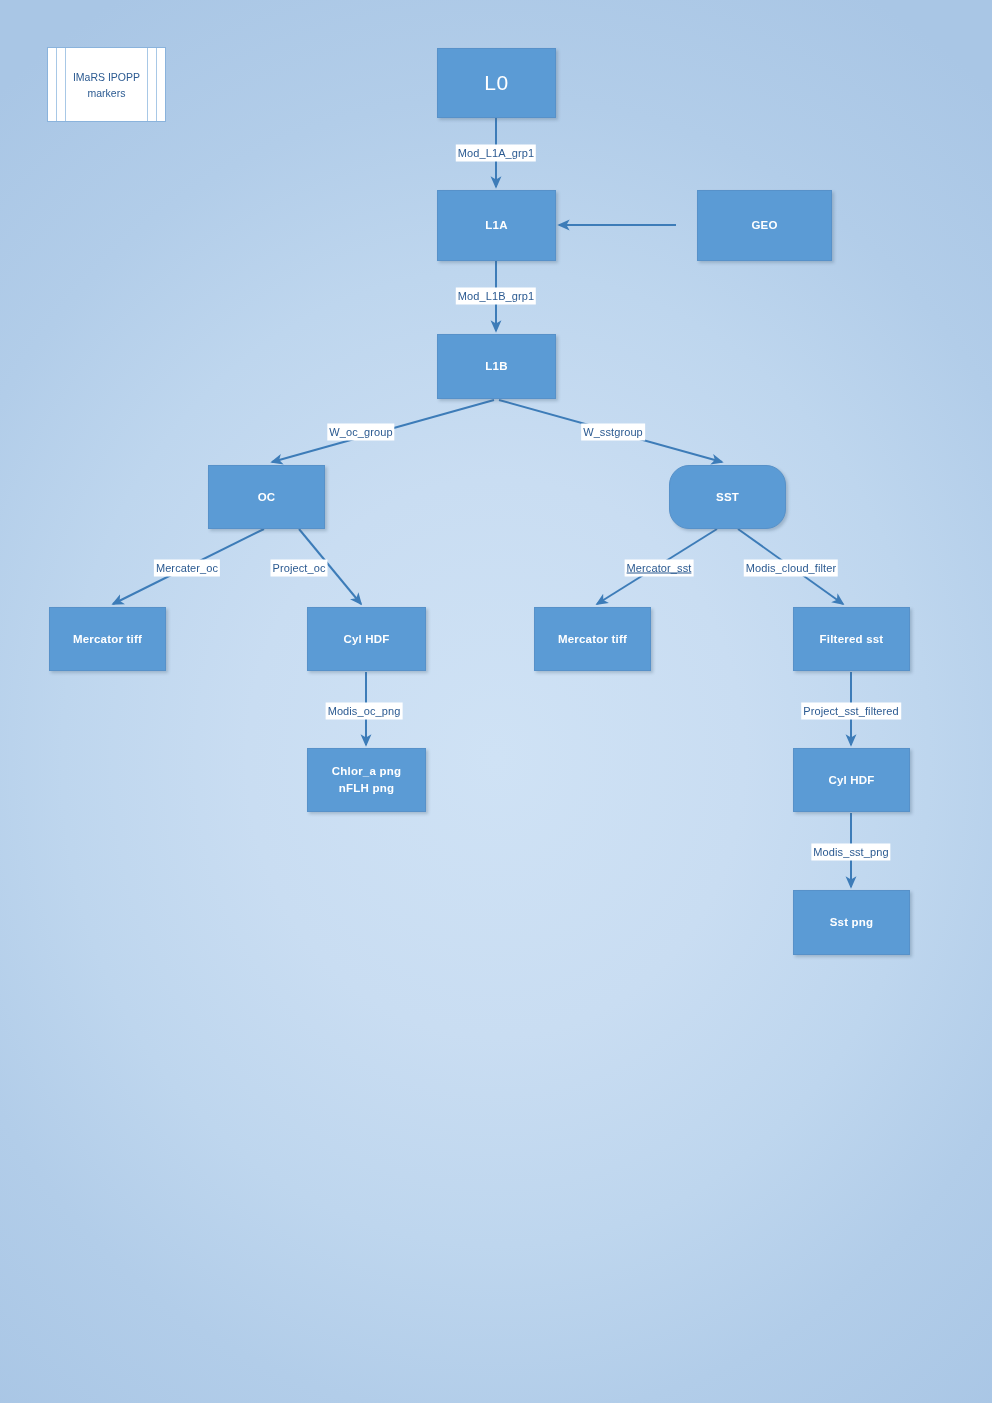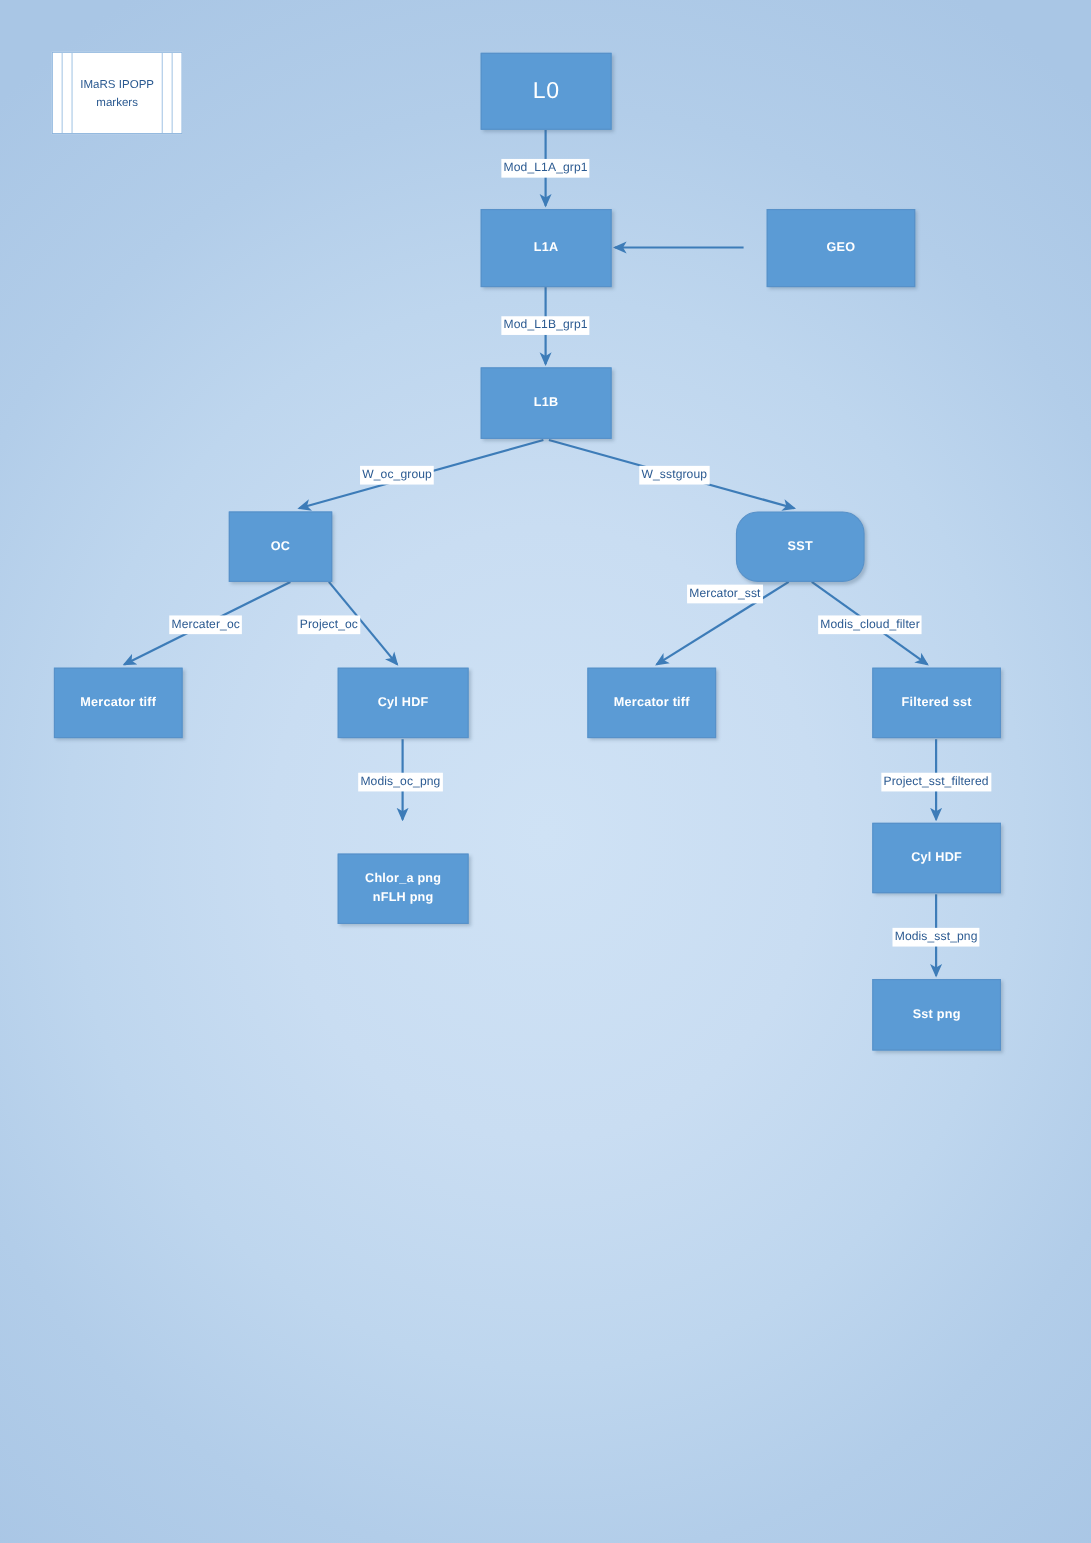--- a/index.html
+++ b/index.html
@@ -168,21 +168,21 @@
   </div>
 
   <div class="node" style="left:677px; top:190px; width:135px; height:71px;margin-left:20px;">
     <span class="nlabel">GEO</span>
   </div>
 
   <div class="node" style="left:437px; top:334px; width:119px; height:65px;">
     <span class="nlabel">L1B</span>
   </div>
 
-  <div class="node" style="left:208px; top:465px; width:94px; height:64px;">
+  <div class="node" style="left:208px; top:465px; width:117px; height:64px;">
     <span class="nlabel">OC</span>
   </div>
 
   <div class="node" style="left:669px; top:465px; width:117px; height:64px;border-radius:20px;">
     <span class="nlabel">SST</span>
   </div>
 
   <div class="node" style="left:49px; top:607px; width:117px; height:64px;">
     <span class="nlabel">Mercator tiff</span>
   </div>
@@ -192,21 +192,21 @@
   </div>
 
   <div class="node" style="left:534px; top:607px; width:117px; height:64px;">
     <span class="nlabel">Mercator tiff</span>
   </div>
 
   <div class="node" style="left:793px; top:607px; width:117px; height:64px;">
     <span class="nlabel">Filtered sst</span>
   </div>
 
-  <div class="node" style="left:307px; top:748px; width:119px; height:64px;margin-top:28px;">
+  <div class="node" style="left:307px; top:748px; width:119px; height:64px;">
     <span class="nlabel">Chlor_a png
 nFLH png</span>
   </div>
 
   <div class="node" style="left:793px; top:748px; width:117px; height:64px;">
     <span class="nlabel">Cyl HDF</span>
   </div>
 
   <div class="node" style="left:793px; top:890px; width:117px; height:65px;">
     <span class="nlabel">Sst png</span>
@@ -217,21 +217,21 @@
   <div class="elabel" style="left:496px; top:296px;">Mod_L1B_grp1</div>
 
   <div class="elabel" style="left:361px; top:432px;">W_oc_group</div>
 
   <div class="elabel" style="left:613px; top:432px;">W_sstgroup</div>
 
   <div class="elabel" style="left:187px; top:568px;">Mercater_oc</div>
 
   <div class="elabel" style="left:299px; top:568px;">Project_oc</div>
 
-  <div class="elabel" style="left:659px; top:540px;">Mercator_sst</div>
+  <div class="elabel" style="left:659px; top:568px;text-decoration:underline;">Mercator_sst</div>
 
   <div class="elabel" style="left:791px; top:568px;">Modis_cloud_filter</div>
 
   <div class="elabel" style="left:364px; top:711px;">Modis_oc_png</div>
 
   <div class="elabel" style="left:851px; top:711px;">Project_sst_filtered</div>
 
   <div class="elabel" style="left:851px; top:852px;">Modis_sst_png</div>
 
 </div>

